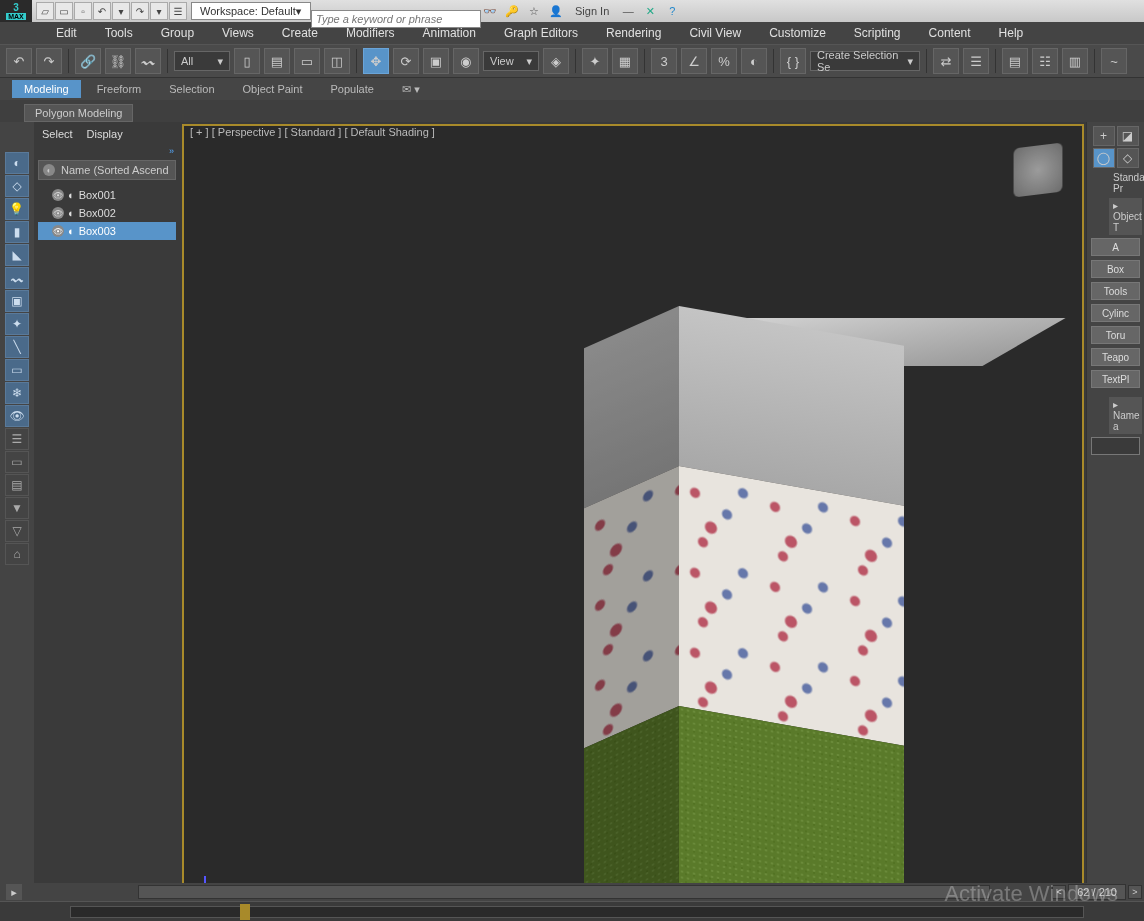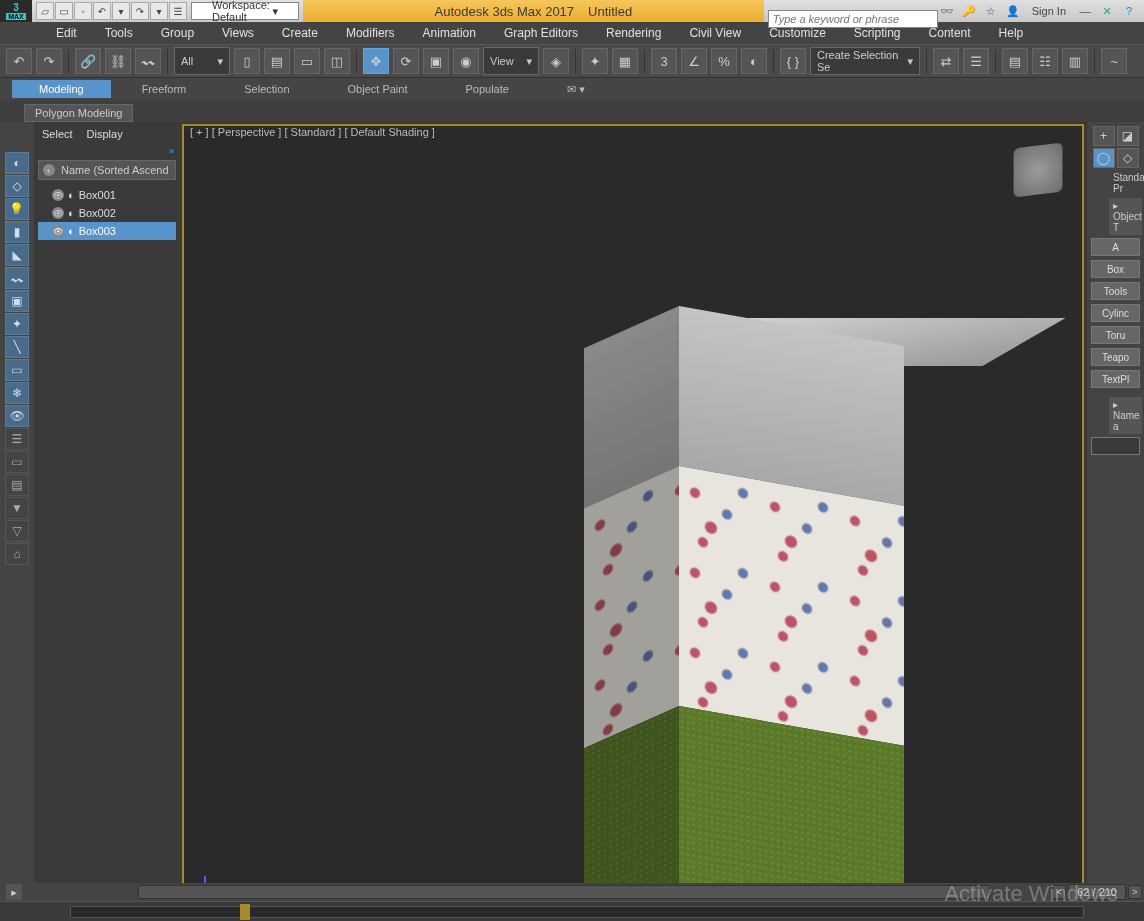--- a/index.html
+++ b/index.html
@@ -1,36 +1,36 @@
 <!DOCTYPE html>
 <html><head>
 <meta charset="utf-8">
 <style>
 * { box-sizing: border-box; margin: 0; padding: 0; font-family: "Segoe UI", Arial, sans-serif; }
 body { width: 1144px; height: 921px; background: #3a3a3a; color: #ccc; font-size: 11px; overflow: hidden; position: relative; }
 .titlebar { height: 22px; background: linear-gradient(#e0e0e0,#c8c8c8); display: flex; align-items: center; }
 .logo { width: 32px; height: 22px; background: #2a2a2a; color: #3cc; display: flex; flex-direction: column; align-items: center; justify-content: center; font-weight: bold; font-size: 10px; }
 .qat { display: flex; gap: 1px; padding: 0 4px; }
 .qat-btn { width: 18px; height: 18px; background: #e8e8e8; border: 1px solid #aaa; display: flex; align-items: center; justify-content: center; font-size: 10px; color: #444; }
-.ws-dd { width: 108px; height: 18px; background: #fff; border: 1px solid #888; font-size: 11px; color: #333; padding: 0 20px; display: flex; align-items: center; justify-content: center; }
+.ws-dd { width: 120px; height: 18px; background: #fff; border: 1px solid #888; font-size: 11px; color: #333; padding: 0 8px; display: flex; align-items: center; justify-content: flex-start; }
 .title-center { flex: 1; display: flex; justify-content: center; align-items: center; gap: 14px; background: linear-gradient(#f5c65a,#ecae2e); height: 22px; margin: 0 4px; padding: 0 12px; }
 .title-center span { color: #3a3a3a; font-size: 13px; }
 .search-input { width: 170px; height: 18px; background: #fff; border: 1px solid #888; font-size: 11px; color: #888; font-style: italic; padding: 0 4px; margin-top: 16px; }
 .title-right { display: flex; align-items: center; gap: 4px; padding-right: 6px; }
 .tr-btn { width: 18px; height: 16px; display: flex; align-items: center; justify-content: center; color: #555; font-size: 11px; }
 .signin { font-size: 11px; color: #444; padding: 0 6px; }
 .menubar { height: 22px; background: #444; display: flex; align-items: center; padding-left: 44px; gap: 4px; }
 .menubar .menu { color: #e0e0e0; font-size: 12px; padding: 2px 12px; }
 .toolbar { height: 34px; background: #4a4a4a; border-top: 1px solid #555; border-bottom: 1px solid #333; display: flex; align-items: center; padding: 0 6px; gap: 4px; }
 .tb-btn { width: 26px; height: 26px; background: #555; border: 1px solid #666; display: flex; align-items: center; justify-content: center; color: #ccc; font-size: 13px; }
 .tb-btn.accent { background: #5894c9; border-color: #6aa4d8; }
-.tb-dd { height: 28px; background: #3a3a3a; border: 1px solid #666; color: #ccc; font-size: 11px; padding: 0 6px; display: flex; align-items: center; justify-content: space-between; }
+.tb-dd { height: 20px; background: #3a3a3a; border: 1px solid #666; color: #ccc; font-size: 11px; padding: 0 6px; display: flex; align-items: center; justify-content: space-between; }
 .tb-sep { width: 1px; height: 24px; background: #333; margin: 0 2px; }
 .ribbon-tabs { height: 22px; background: #454545; display: flex; align-items: center; padding-left: 12px; gap: 4px; }
-.rtab { padding: 3px 27px; color: #bbb; font-size: 11px; }
+.rtab { padding: 3px 12px; color: #bbb; font-size: 11px; }
 .rtab.active { background: #5894c9; color: #fff; }
 .subribbon { height: 22px; background: #3f3f3f; display: flex; align-items: flex-end; padding-left: 24px; }
 .subtab { padding: 2px 10px; background: #555; border: 1px solid #666; color: #ccc; font-size: 11px; }
 .central { display: flex; height: 800px; }
 .left-col { width: 180px; background: #3a3a3a; display: flex; }
 .left-icons { width: 34px; background: #444; display: flex; flex-direction: column; padding-top: 30px; gap: 1px; }
 .lico { width: 24px; height: 22px; margin: 0 auto; background: #4a6a8a; border: 1px solid #5a7a9a; display: flex; align-items: center; justify-content: center; font-size: 12px; color: #cde; }
 .lico.plain { background: #444; border-color: #555; color: #aaa; }
 .scene-panel { flex: 1; display: flex; flex-direction: column; }
 .sp-tabs { height: 24px; display: flex; align-items: center; padding: 0 8px; gap: 14px; color: #ddd; }
@@ -84,24 +84,20 @@
     <div class="qat-btn">↶</div>
     <div class="qat-btn">▾</div>
     <div class="qat-btn">↷</div>
     <div class="qat-btn">▾</div>
     <div class="qat-btn">☰</div>
   </div>
   <div class="ws-dd">
       <span>Workspace: Default</span>
       <span>▾</span>
     </div>
-  <div class="title-center">
-    <span>Autodesk 3ds Max 2017</span>
-    <span>Untitled</span>
-  </div>
   <input class="search-input" placeholder="Type a keyword or phrase" style="">
   <div class="title-right">
     <div class="tr-btn">👓</div>
     <div class="tr-btn">🔑</div>
     <div class="tr-btn">☆</div>
     <div class="tr-btn">👤</div>
     <div class="signin">Sign In</div>
     <div class="tr-btn">—</div>
     <div class="tr-btn" style="color:#2a8">✕</div>
     <div class="tr-btn" style="color:#28c">?</div>

